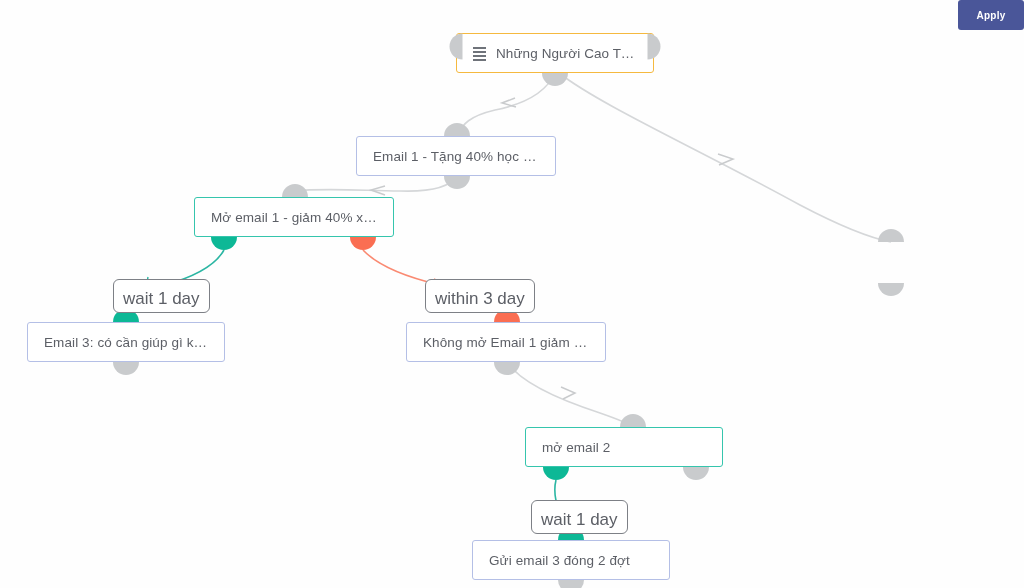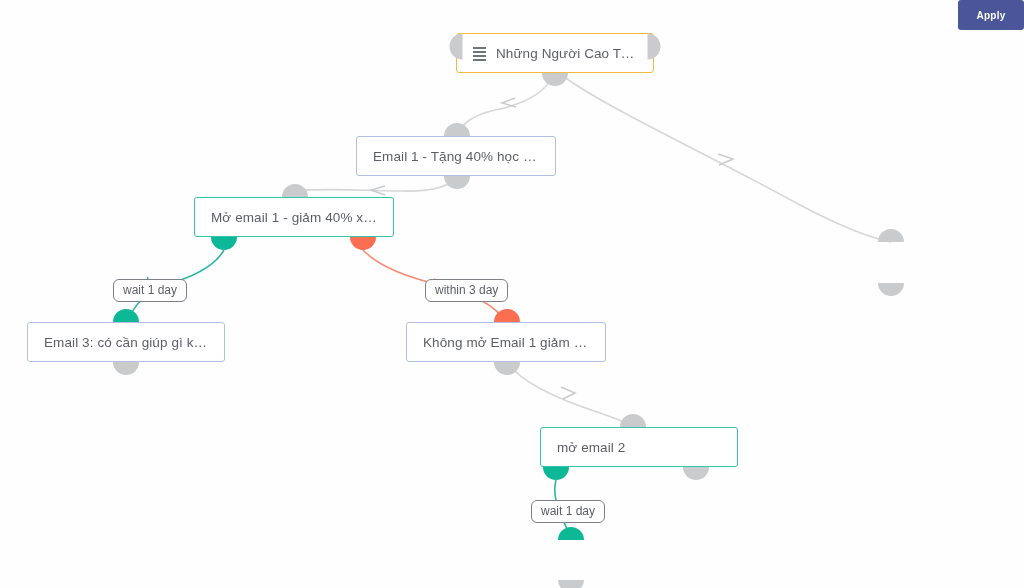--- a/index.html
+++ b/index.html
@@ -80,23 +80,23 @@
   .h-green { background: #0db896; }
   .h-red   { background: #fa6e52; }
 
   
   .edge-label {
     position: absolute;
     box-sizing: border-box;
     background: #ffffff;
     border: 1px solid #7d8086;
     border-radius: 6px;
-    font-size: 12px;
+    font-size: 17px;
     color: #5c5f66;
-    padding: 4px 9px 5px 9px;
+    padding: 10px 9px 5px 9px;
     white-space: nowrap;
     line-height: 1;
   }
 
   
   #apply-button {
     position: absolute;
     top: 0px; right: 0px;
     width: 66px; height: 30px;
     background: #4a5699;
@@ -195,27 +195,30 @@
   </div>
   <div class="handle top h-green" style="left:113px; top:309px;"></div>
   <div class="handle bottom h-gray" style="left:113px; top:362px;"></div>
 
   <div class="node action" style="left:406px; top:322px; width:200px; height:40px;">
     <span class="node-label">Không mở Email 1 giảm 4...</span>
   </div>
   <div class="handle top h-red" style="left:494px; top:309px;"></div>
   <div class="handle bottom h-gray" style="left:494px; top:362px;"></div>
 
-  <div class="node condition" style="left:540px; top:427px; width:198px; height:40px;">
+  <div class="node condition" style="left:525px; top:427px; width:198px; height:40px;">
     <span class="node-label">mở email 2</span>
   </div>
   <div class="handle top h-gray" style="left:620px; top:414px;"></div>
   <div class="handle bottom h-green" style="left:543px; top:467px;"></div>
   <div class="handle bottom h-gray" style="left:683px; top:467px;"></div>
 
+  <div class="node action" style="left:472px; top:540px; width:198px; height:40px;">
+    <span class="node-label">Gửi email 3 đóng 2 đợt</span>
+  </div>
   <div class="handle top h-green" style="left:558px; top:527px;"></div>
   <div class="handle bottom h-gray" style="left:558px; top:580px;"></div>
 
   <div class="handle top h-gray" style="left:878px; top:229px;"></div>
   <div class="handle bottom h-gray" style="left:878px; top:283px;"></div>
 
   <div class="edge-label" style="left:113px; top:279px;">wait 1 day</div>
 
   <div class="edge-label" style="left:425px; top:279px;">within 3 day</div>
 

